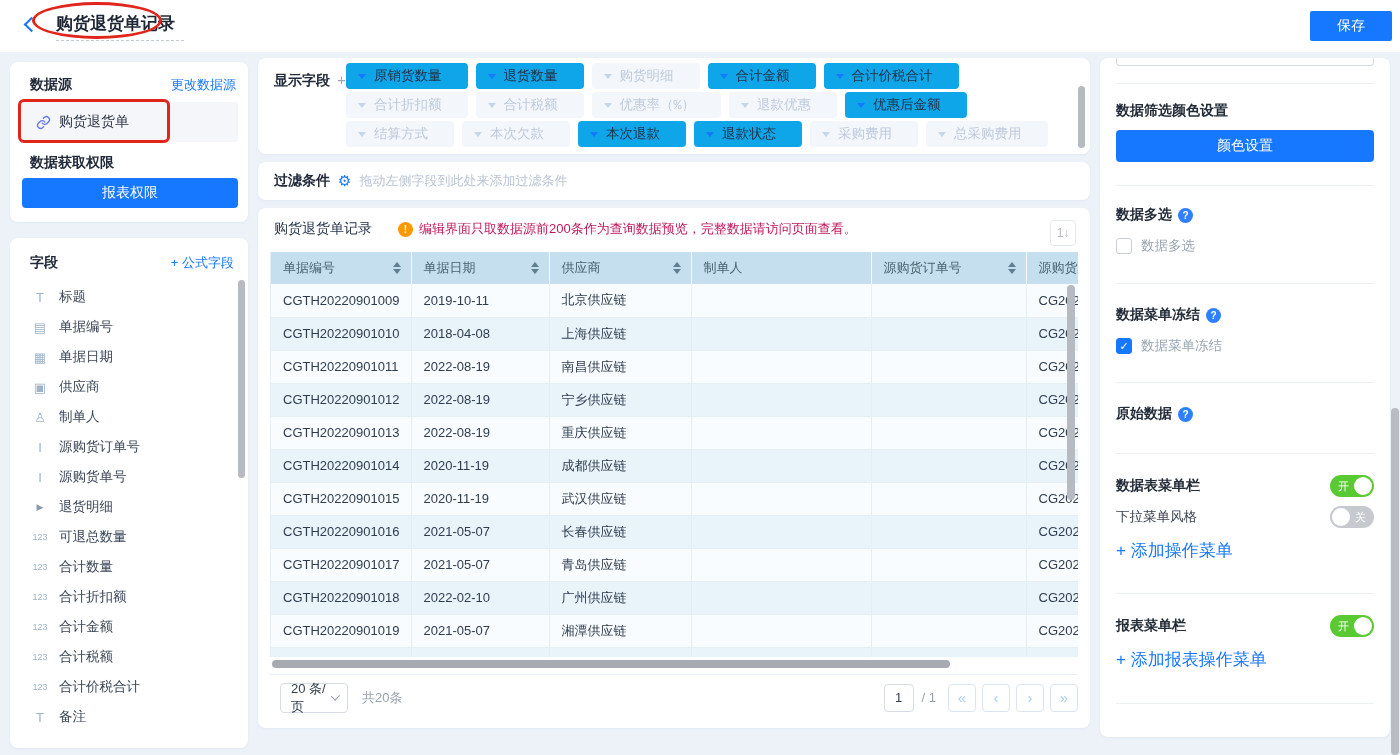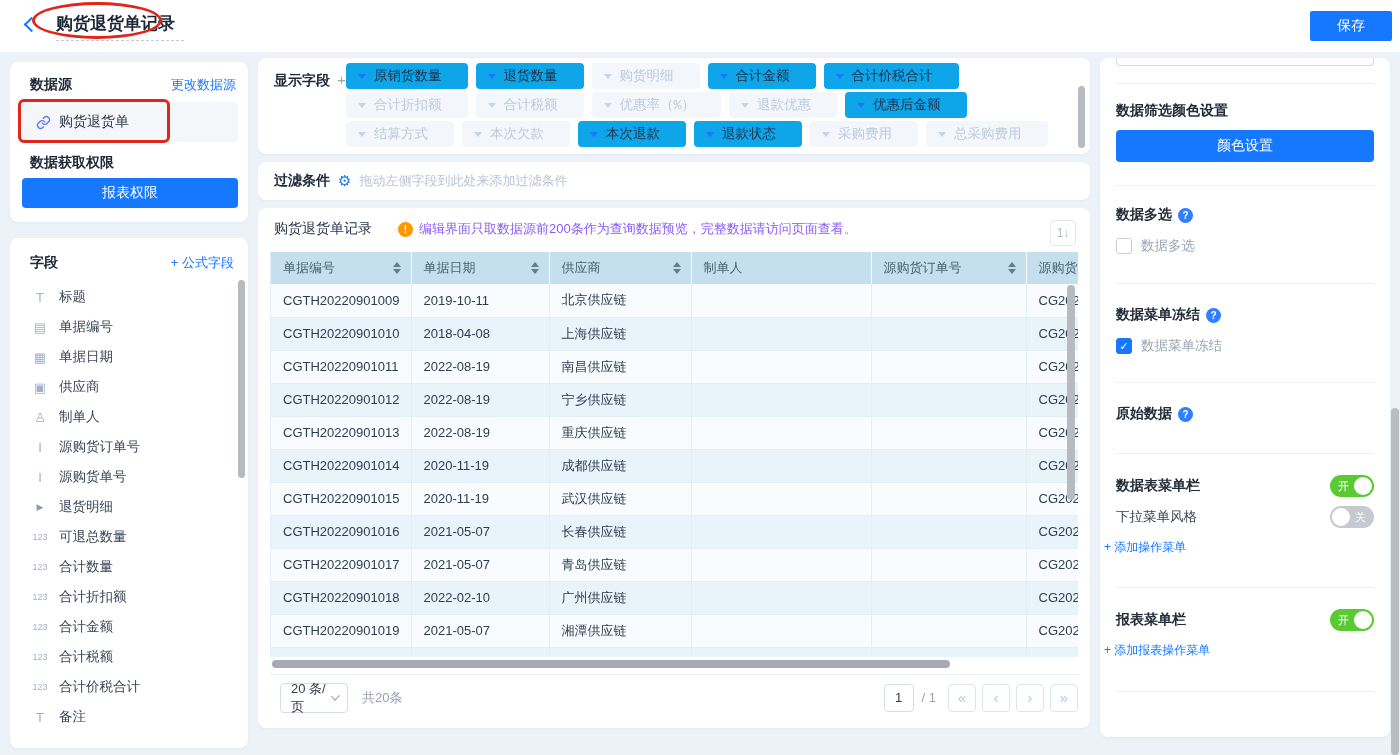--- a/index.html
+++ b/index.html
@@ -61,21 +61,21 @@
   .gear { color:#1677ff; font-size:15px; cursor:pointer; }
   .filter-hint { font-size:13px; color:#b9c4d4; }
 
   
   #card-table { left:258px; top:208px; width:832px; height:520px; }
   .t-titlerow { position:absolute; left:16px; top:12px; right:56px; display:flex; align-items:center; }
   .t-title { font-size:14px; font-weight:500; color:#26354a; }
   .warn { display:flex; align-items:center; gap:6px; margin-left:26px; }
   .warn-ic { width:15px; height:15px; border-radius:50%; background:#ff9800; color:#fff; font-size:10px; font-weight:bold;
              display:flex; align-items:center; justify-content:center; }
-  .warn-tx { font-size:13px; color:#8b5cf6; }
+  .warn-tx { font-size:13px; color:#be185d; }
   .sortbox { position:absolute; right:14px; top:12px; width:26px; height:26px; border:1px solid #e4e9ef; border-radius:4px;
              display:flex; align-items:center; justify-content:center; font-size:12px; color:#b3bac3; cursor:pointer; }
   .twrap { position:absolute; left:12px; top:44px; width:808px; height:405px; overflow:hidden; border-left:1px solid #e3eef5; }
   table.grid { border-collapse:collapse; table-layout:fixed; width:950px; }
   .grid col.c0{width:140px}.grid col.c1{width:138px}.grid col.c2{width:142px}.grid col.c3{width:180px}.grid col.c4{width:155px}.grid col.c5{width:195px}
   .grid th { height:32px; background:#c6dfee; color:#47636f; font-size:13px; font-weight:normal; text-align:left;
              padding:0 10px 0 12px; border-right:1px solid rgba(255,255,255,.85); cursor:pointer; }
   .thin { display:flex; align-items:center; justify-content:space-between; }
   .sortar { display:inline-flex; flex-direction:column; gap:2px; }
   .sortar i { width:0; height:0; border-left:4px solid transparent; border-right:4px solid transparent; display:block; }
@@ -116,21 +116,21 @@
   .togrow { display:flex; align-items:center; justify-content:space-between; padding:0 16px; }
   .togrow .lbl-b { font-size:14px; font-weight:bold; color:#222b38; }
   .togrow .lbl-n { font-size:13.5px; color:#3a4350; }
   .toggle { position:relative; width:44px; height:22px; border-radius:11px; cursor:pointer; font-size:11px; color:#fff; }
   .toggle.on { background:#5aca33; }
   .toggle.on .ttx { position:absolute; left:8px; top:4px; }
   .toggle.on .knob { position:absolute; right:2px; top:2px; width:18px; height:18px; border-radius:50%; background:#fff; }
   .toggle.off { background:#c6cad0; }
   .toggle.off .ttx { position:absolute; right:8px; top:4px; }
   .toggle.off .knob { position:absolute; left:2px; top:2px; width:18px; height:18px; border-radius:50%; background:#fff; }
-  .addlink { display:flex; align-items:center; gap:8px; padding:0 4px; font-size:12px; color:#1677ff; cursor:pointer; }
+  .addlink { display:flex; align-items:center; gap:8px; padding:0 16px; font-size:17px; color:#1677ff; cursor:pointer; }
 
   .winscroll { position:absolute; left:1391px; top:408px; width:8px; height:347px; background:#b9bdc3; border-radius:4px; }
 </style>
 </head>
 <body>
 
 <div id="app">
 
   <div class="tophdr">
     <span class="back"></span>

